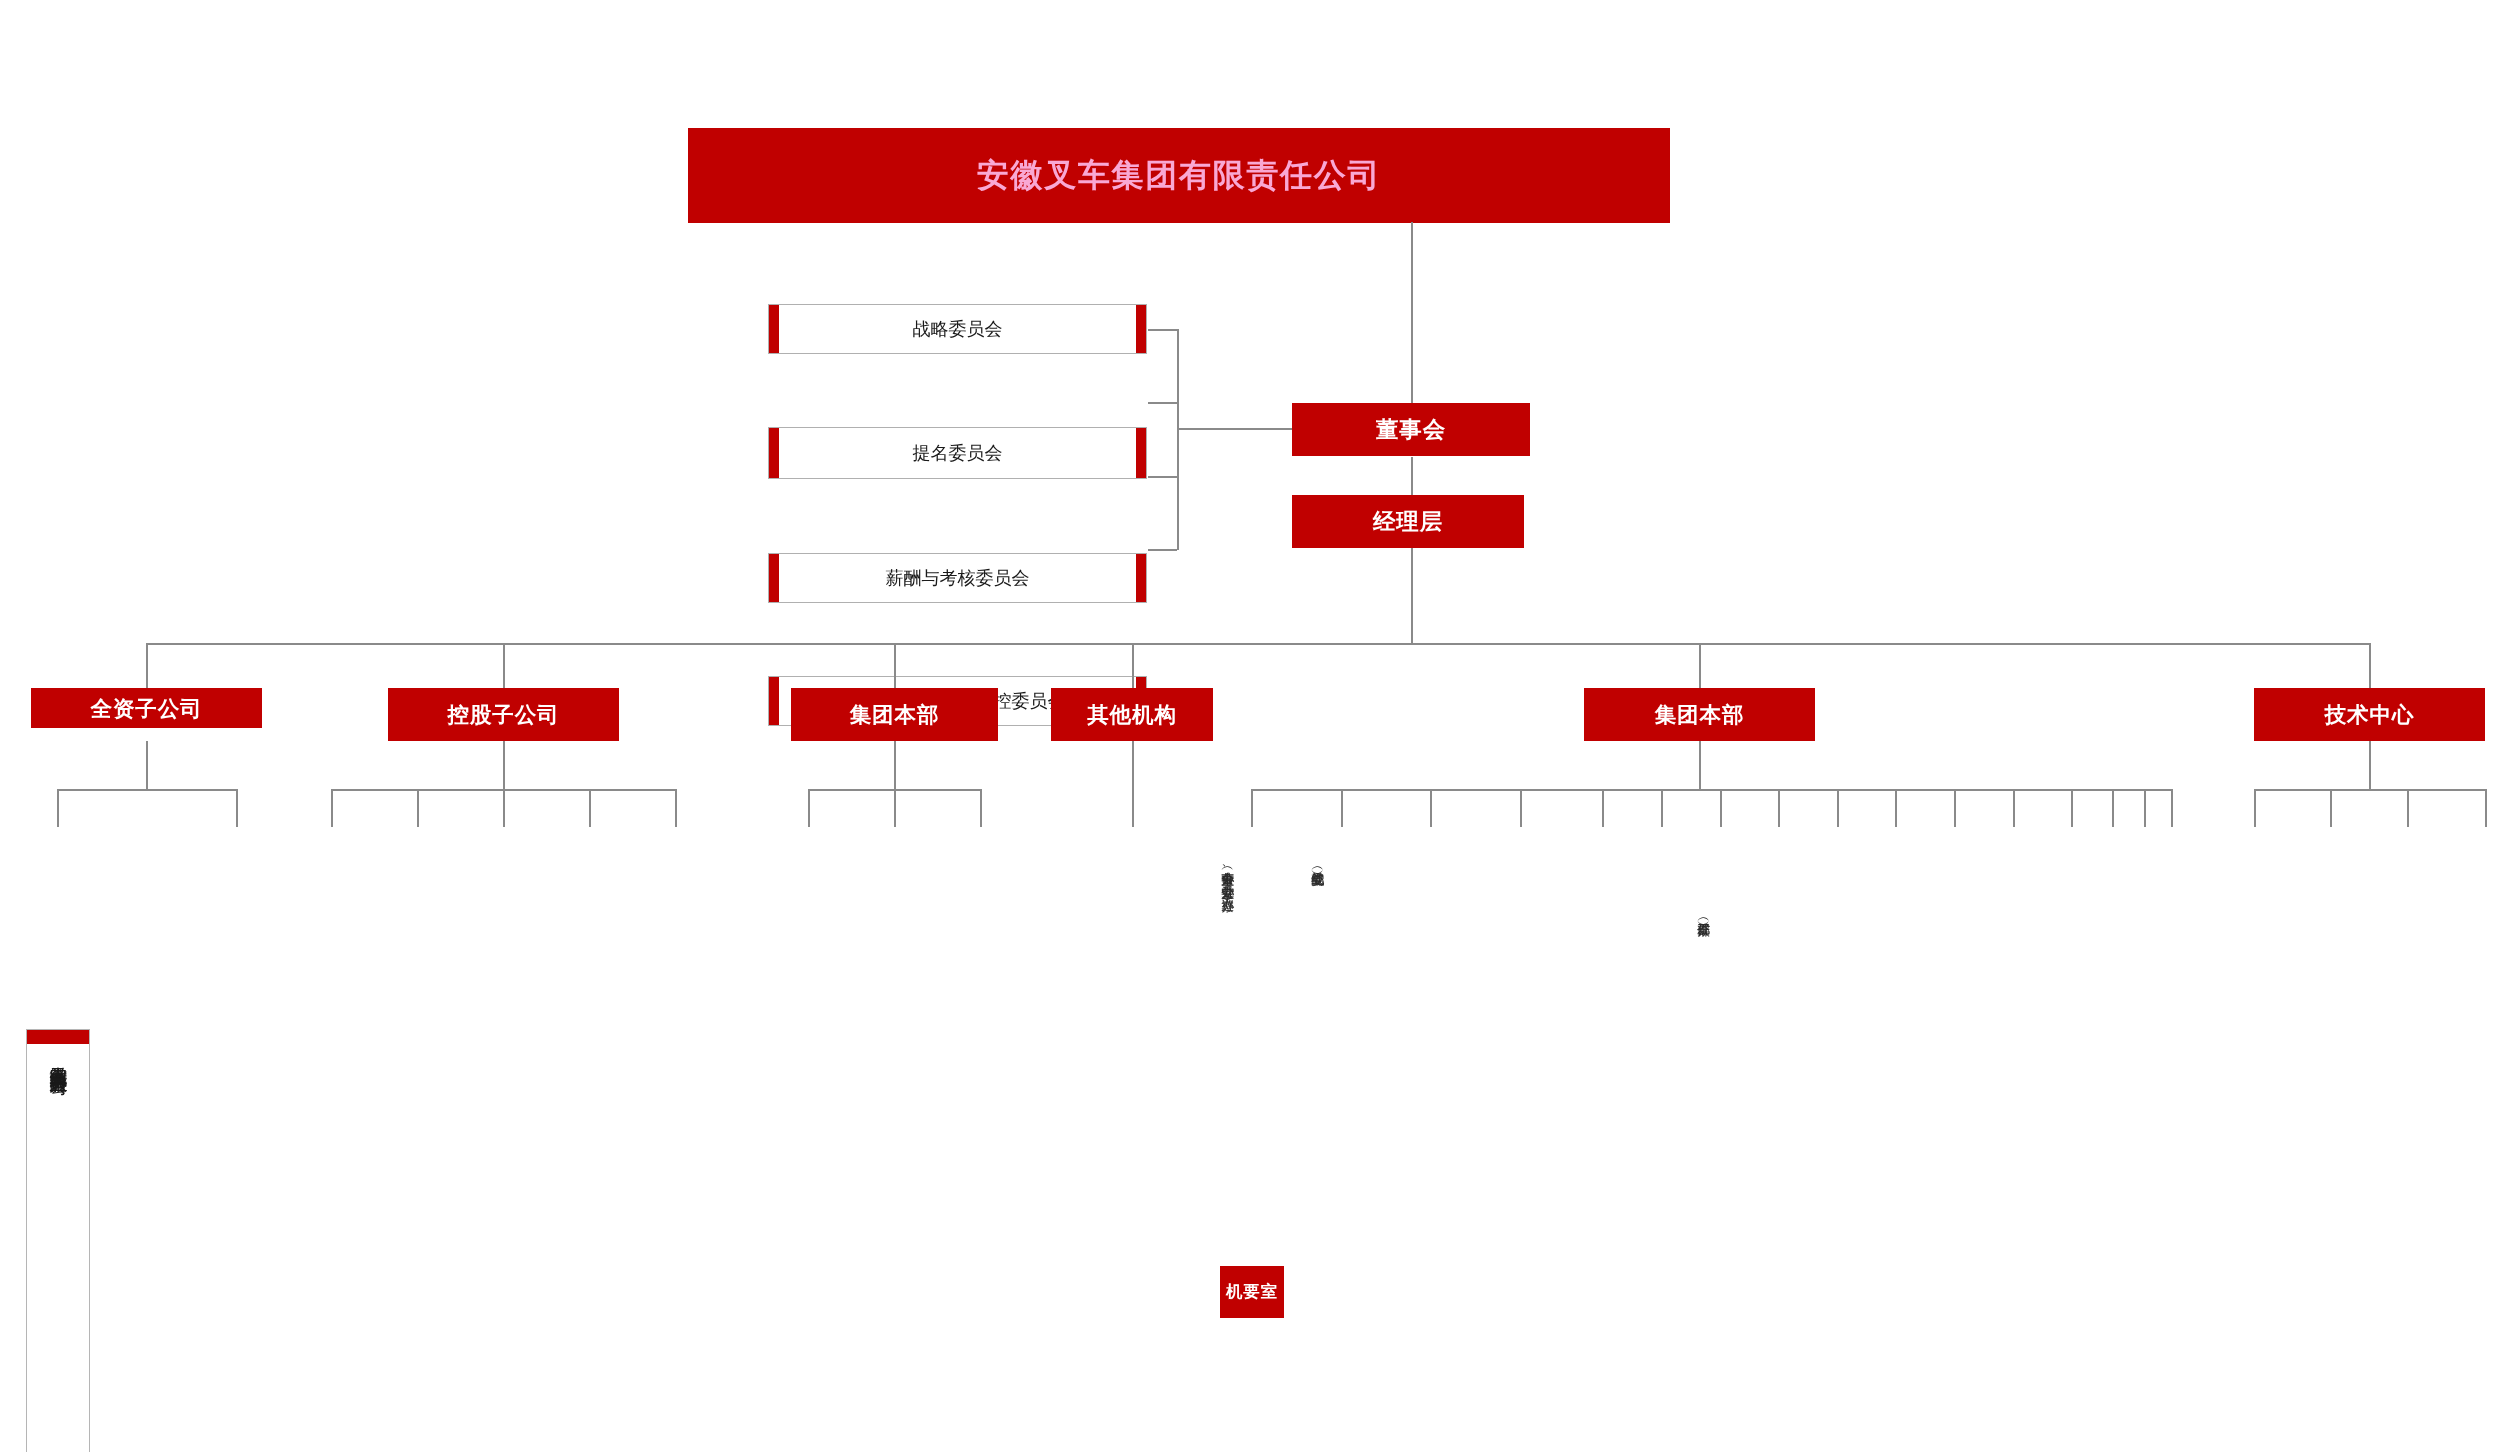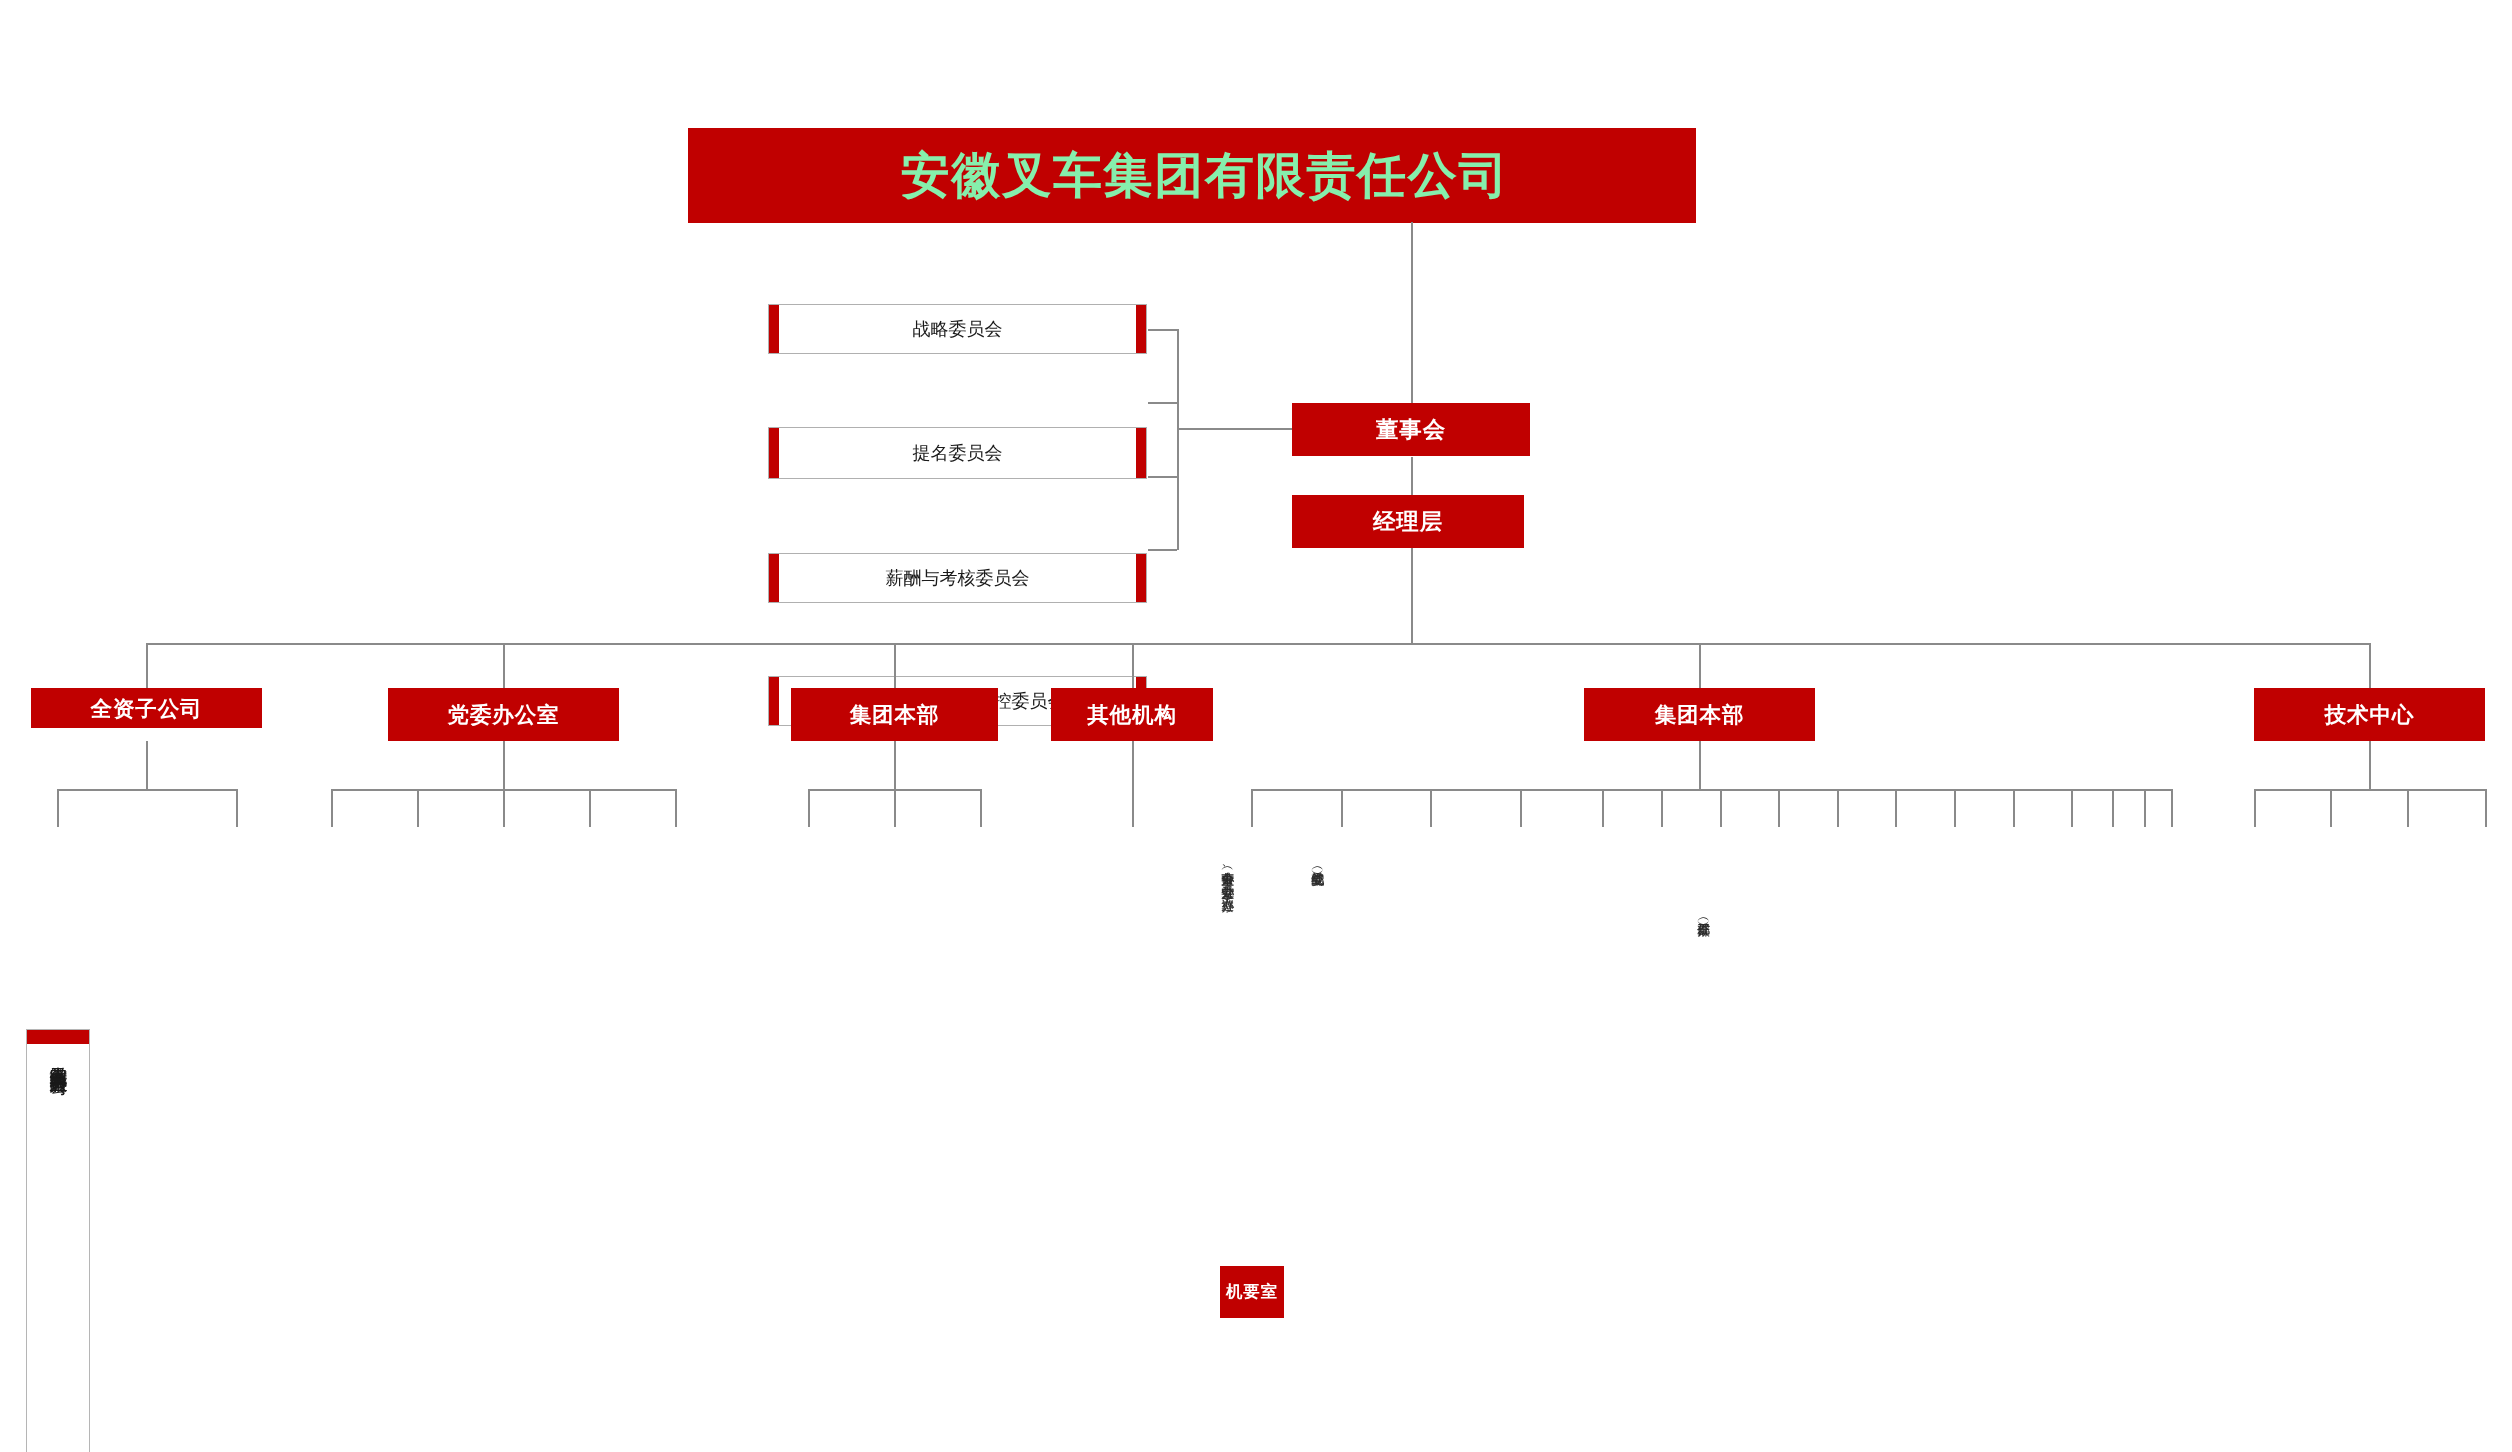--- a/index.html
+++ b/index.html
@@ -18,28 +18,27 @@
   #canvas {
     position: relative;
     width: 2512px;
     height: 1453px;
   }
   .abs { position: absolute; }
 
   
   .root-box {
     background: #c00000;
-    color: #86efac;
-    display: flex;
-    align-items: center;
-    justify-content: center;
-    font-size: 49px;
+    color: #f9a8d4;
+    display: flex;
+    align-items: center;
+    justify-content: center;
+    font-size: 32px;
     font-weight: bold;
     letter-spacing: 1.7px;
-    padding-left: 26px;
   }
 
   
   .committee {
     background: #ffffff;
     border: 1.7px solid #b0b0b0;
     display: flex;
     align-items: center;
     justify-content: center;
     font-size: 18px;
@@ -167,21 +166,21 @@
   <div class="abs line-v" style="left:503px; top:643px; height:45px;"></div>
   <div class="abs line-v" style="left:894px; top:643px; height:45px;"></div>
   <div class="abs line-v" style="left:1132px; top:643px; height:45px;"></div>
   <div class="abs line-v" style="left:1699px; top:643px; height:45px;"></div>
   <div class="abs line-v" style="left:2369px; top:643px; height:45px;"></div>
 
   <div class="abs redbox small" style="left:31px; top:688px; width:231px; height:40px;">
     <span>全资子公司</span>
   </div>
   <div class="abs redbox small" style="left:388px; top:688px; width:231px; height:53px;">
-    <span>党委办公室</span>
+    <span>控股子公司</span>
   </div>
   <div class="abs redbox small" style="left:791px; top:688px; width:207px; height:53px;">
     <span>集团本部</span>
   </div>
   <div class="abs redbox small" style="left:1051px; top:688px; width:162px; height:53px;font-family:Liberation Mono, monospace;">
     <span>其他机构</span>
   </div>
   <div class="abs redbox small" style="left:1584px; top:688px; width:231px; height:53px;">
     <span>集团本部</span>
   </div>

